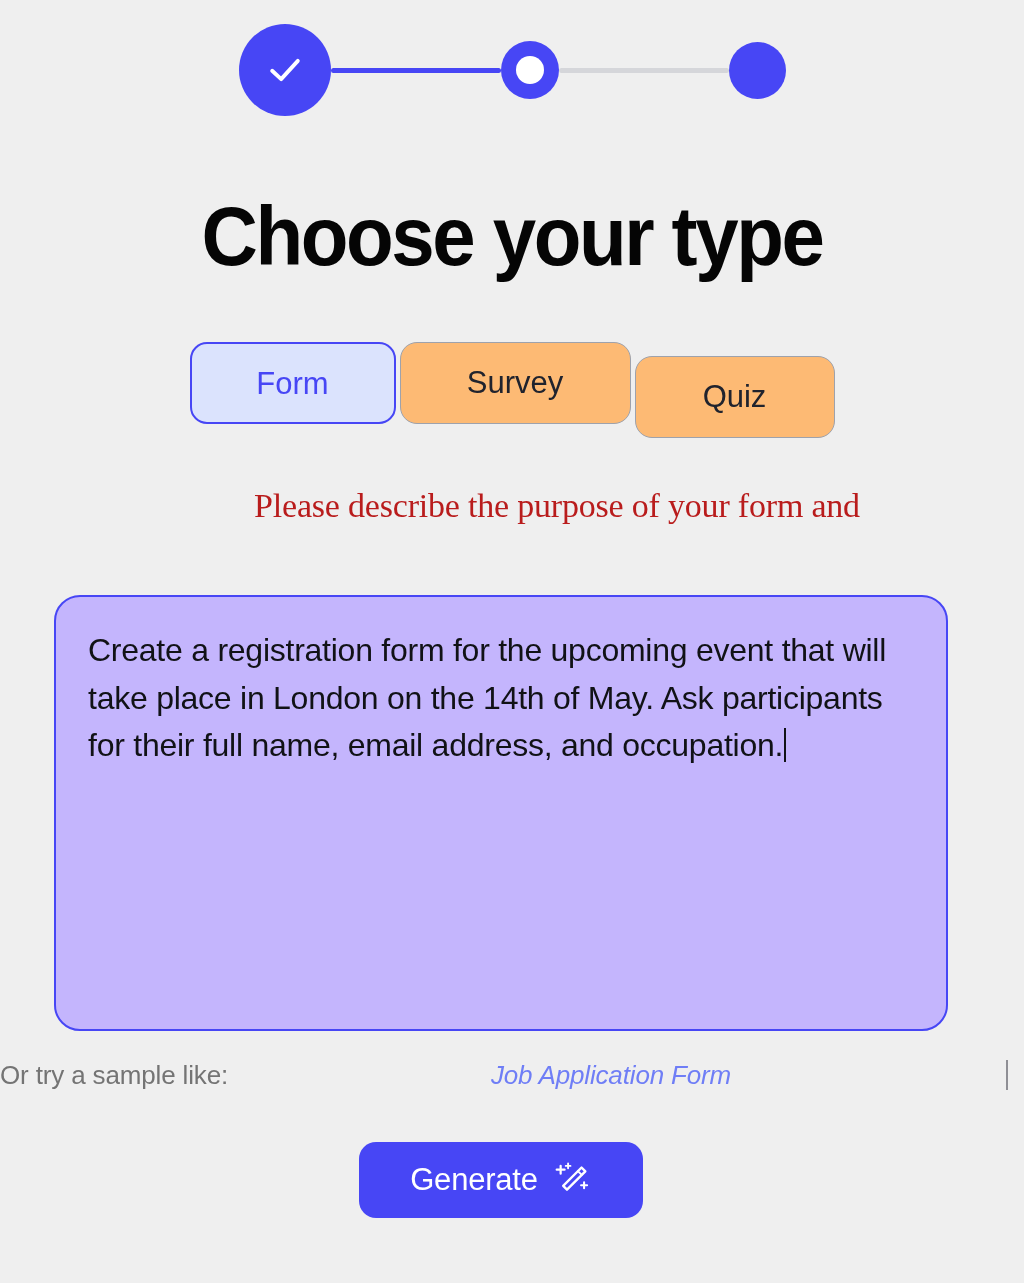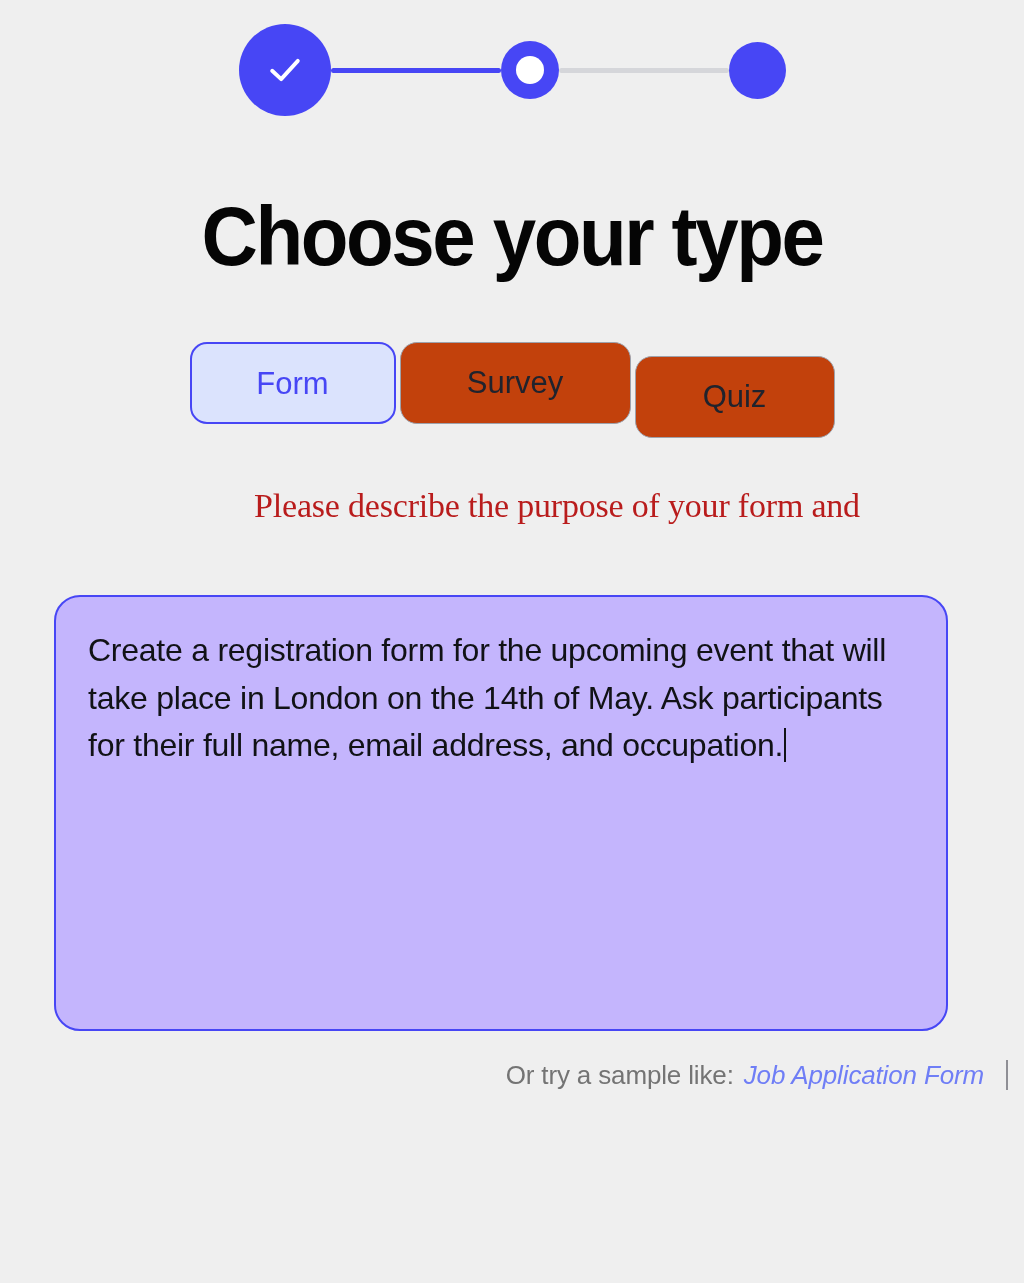--- a/index.html
+++ b/index.html
@@ -96,21 +96,21 @@
     height: 82px;
     display: flex;
     align-items: center;
     justify-content: center;
     gap: 4px;
   }
 
   .type-btn {
     height: 82px;
     border-radius: 17px;
-    background: #c2410c;
+    background: #fdba74;
     border: 1.6px solid #9ea2ac;
     color: #20232d;
     font-family: "Liberation Sans", sans-serif;
     font-size: 31px;
     line-height: 80px;
     text-align: center;
     padding: 0 34px;
     cursor: pointer;
     white-space: nowrap;
   }
@@ -171,21 +171,21 @@
   }
 
   
   .samples {
     position: absolute;
     left: 0;
     top: 1058px;
     width: 1024px;
     display: flex;
     align-items: center;
-    justify-content: flex-end;
+    justify-content: space-between;
     gap: 0;
     font-family: "Liberation Sans", sans-serif;
     font-size: 26px;
     line-height: 34px;
   }
   .samples .lead { color: #747474; letter-spacing: -0.15px; }
   .samples .lnk {
     color: #6f7ef6;
     text-decoration: none;
     cursor: pointer;
@@ -269,14 +269,24 @@
   <div class="textarea-wrap">
     <span class="textarea-text">Create a registration form for the upcoming event that will take place in London on the 14th of May. Ask participants for their full name, email address, and occupation.</span><span class="caret"></span>
   </div>
 
   <div class="samples">
     <span class="lead">Or try a sample like:</span>
     <a class="lnk">Job Application Form</a>
     <span class="sep"></span>
   </div>
 
+  <button class="generate-btn">
+    <span>Generate</span>
+    <svg class="wand" viewBox="0 0 24 24" fill="none">
+      <path d="M17.4 4.1 L19.8 6.5 L8.2 18.1 L5.8 15.7 Z" stroke="#ffffff" stroke-width="1.5" stroke-linejoin="round"></path>
+      <path d="M15.1 6.4 L17.5 8.8" stroke="#ffffff" stroke-width="1.2" stroke-linecap="round"></path>
+      <path d="M4.2 3.0 L4.2 8.0 M1.7 5.5 L6.7 5.5" stroke="#ffffff" stroke-width="1.4" stroke-linecap="round"></path>
+      <path d="M8.9 1.6 L8.9 4.6 M7.4 3.1 L10.4 3.1" stroke="#ffffff" stroke-width="1.2" stroke-linecap="round"></path>
+      <path d="M19.0 13.4 L19.0 17.2 M17.1 15.3 L20.9 15.3" stroke="#ffffff" stroke-width="1.3" stroke-linecap="round"></path>
+    </svg>
+  </button>
 
 </div>
 
 </body></html>

